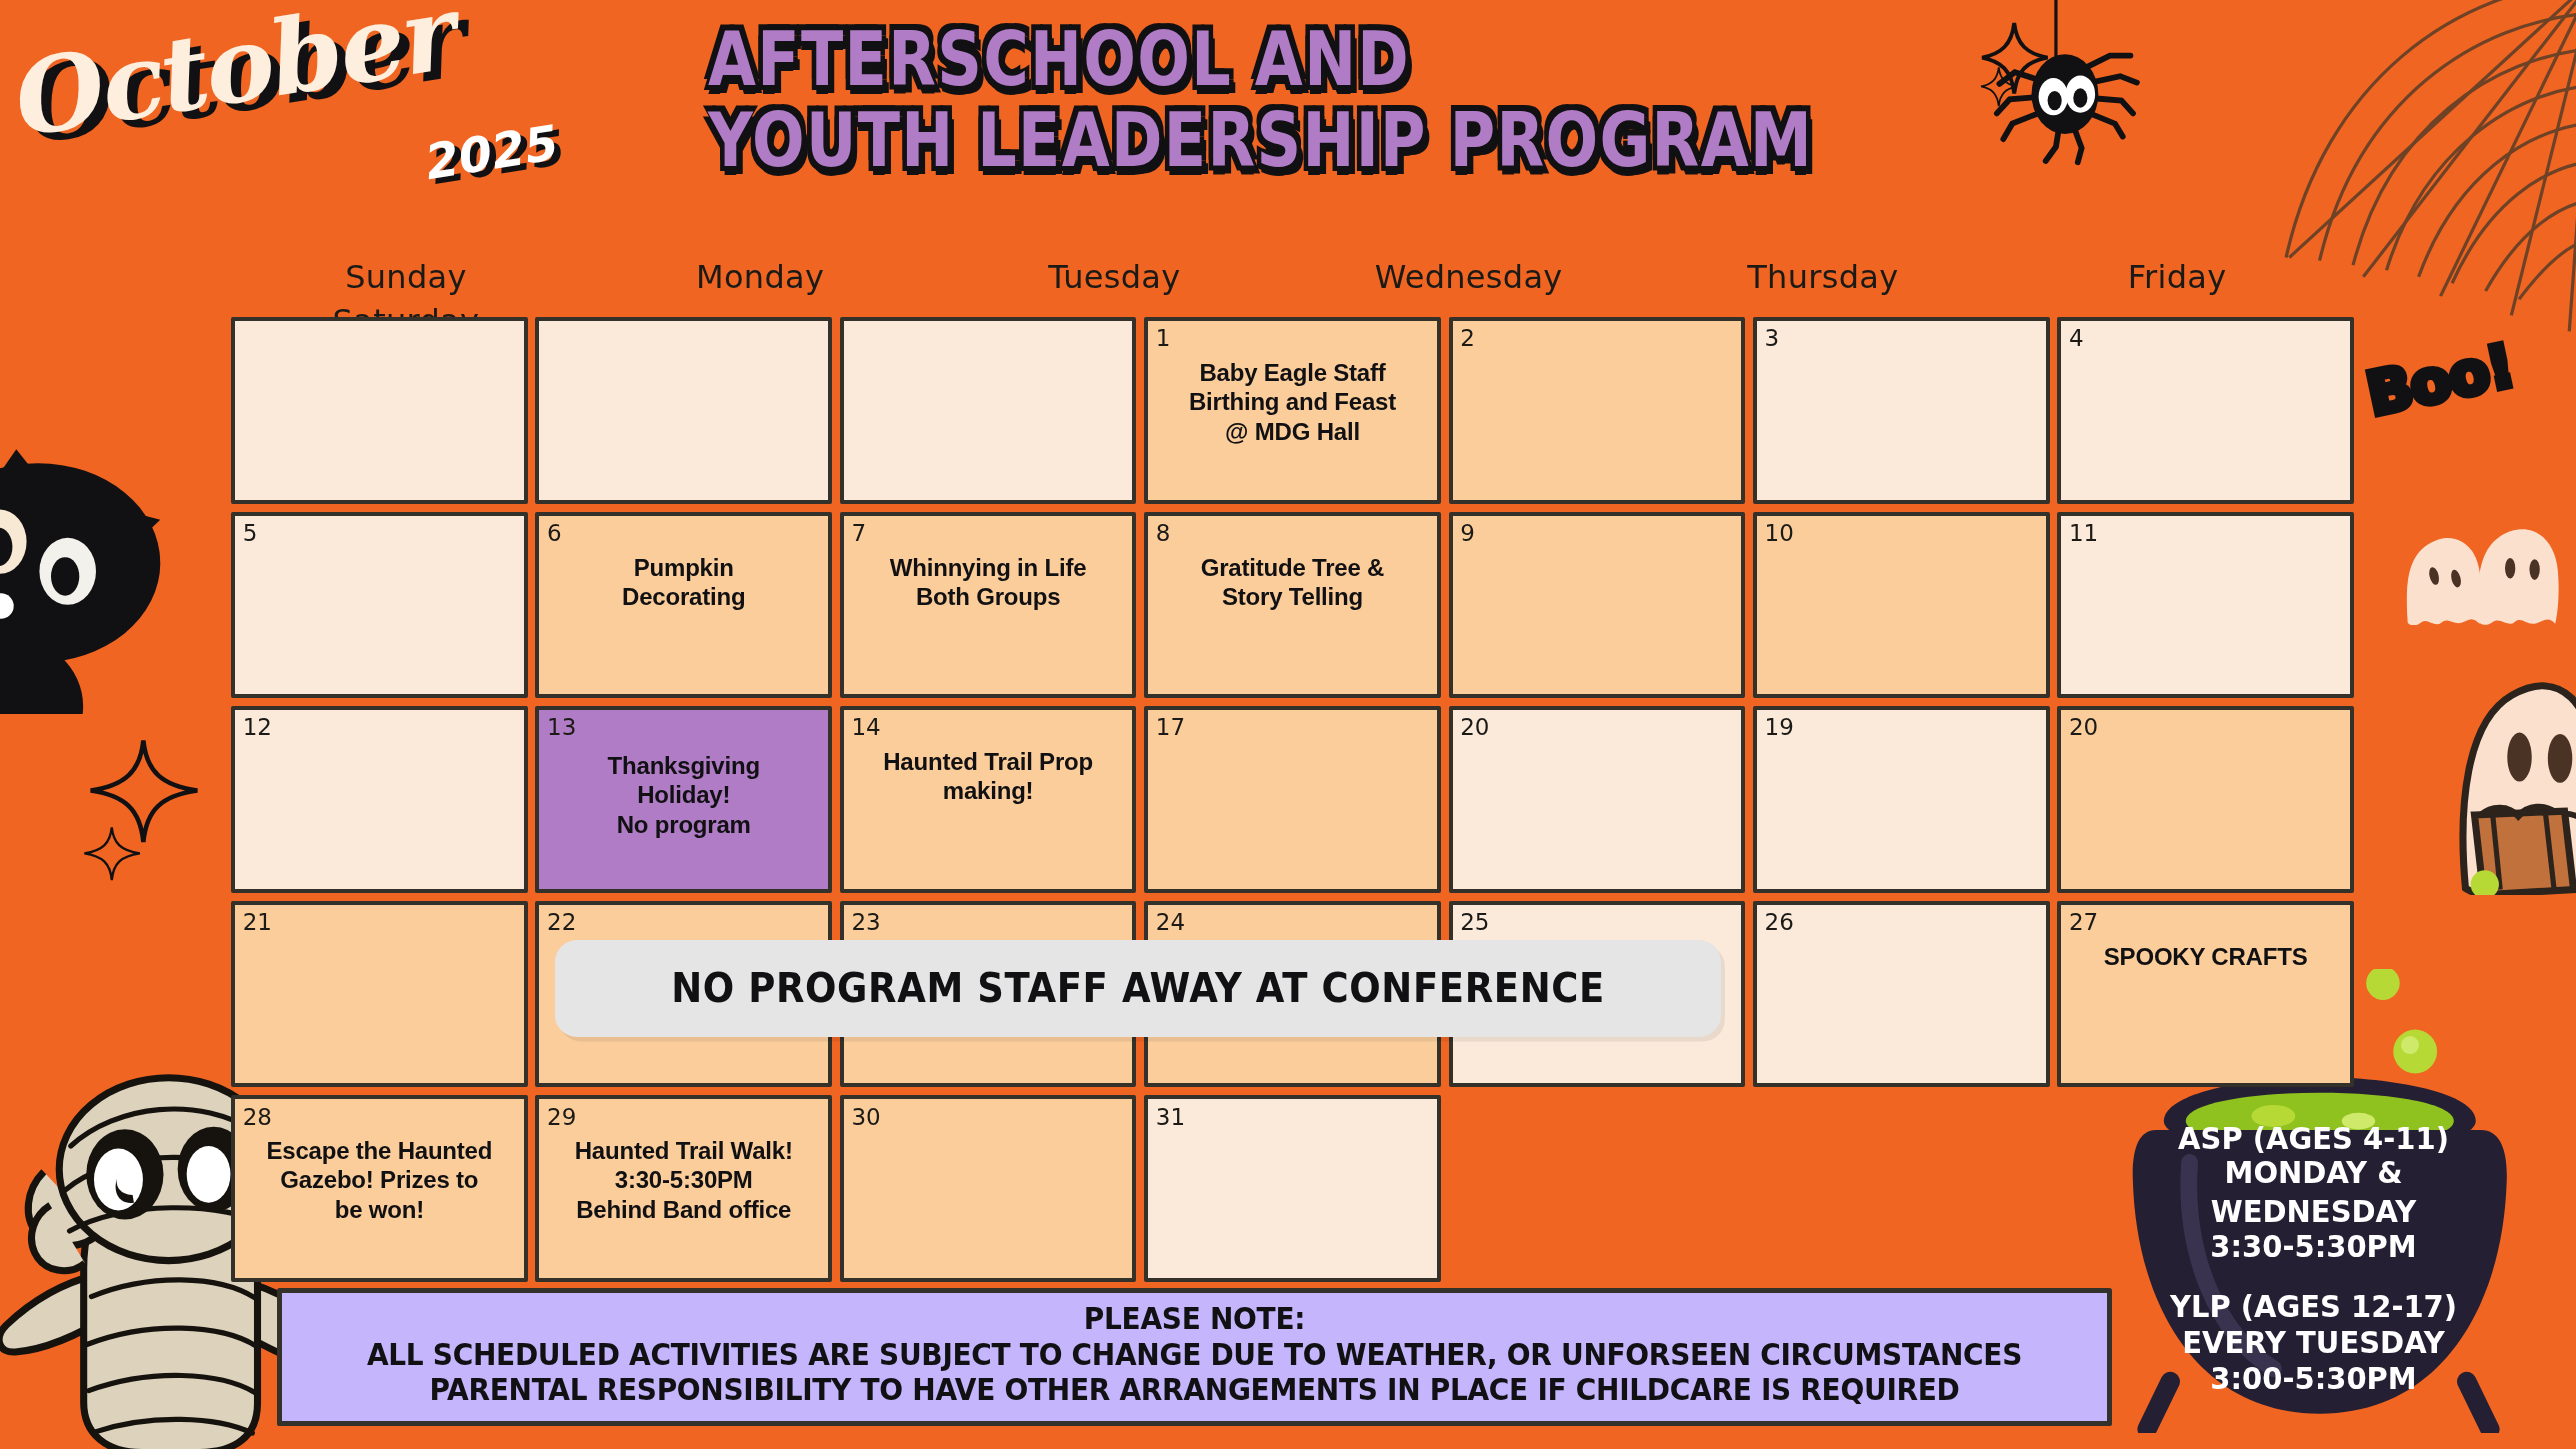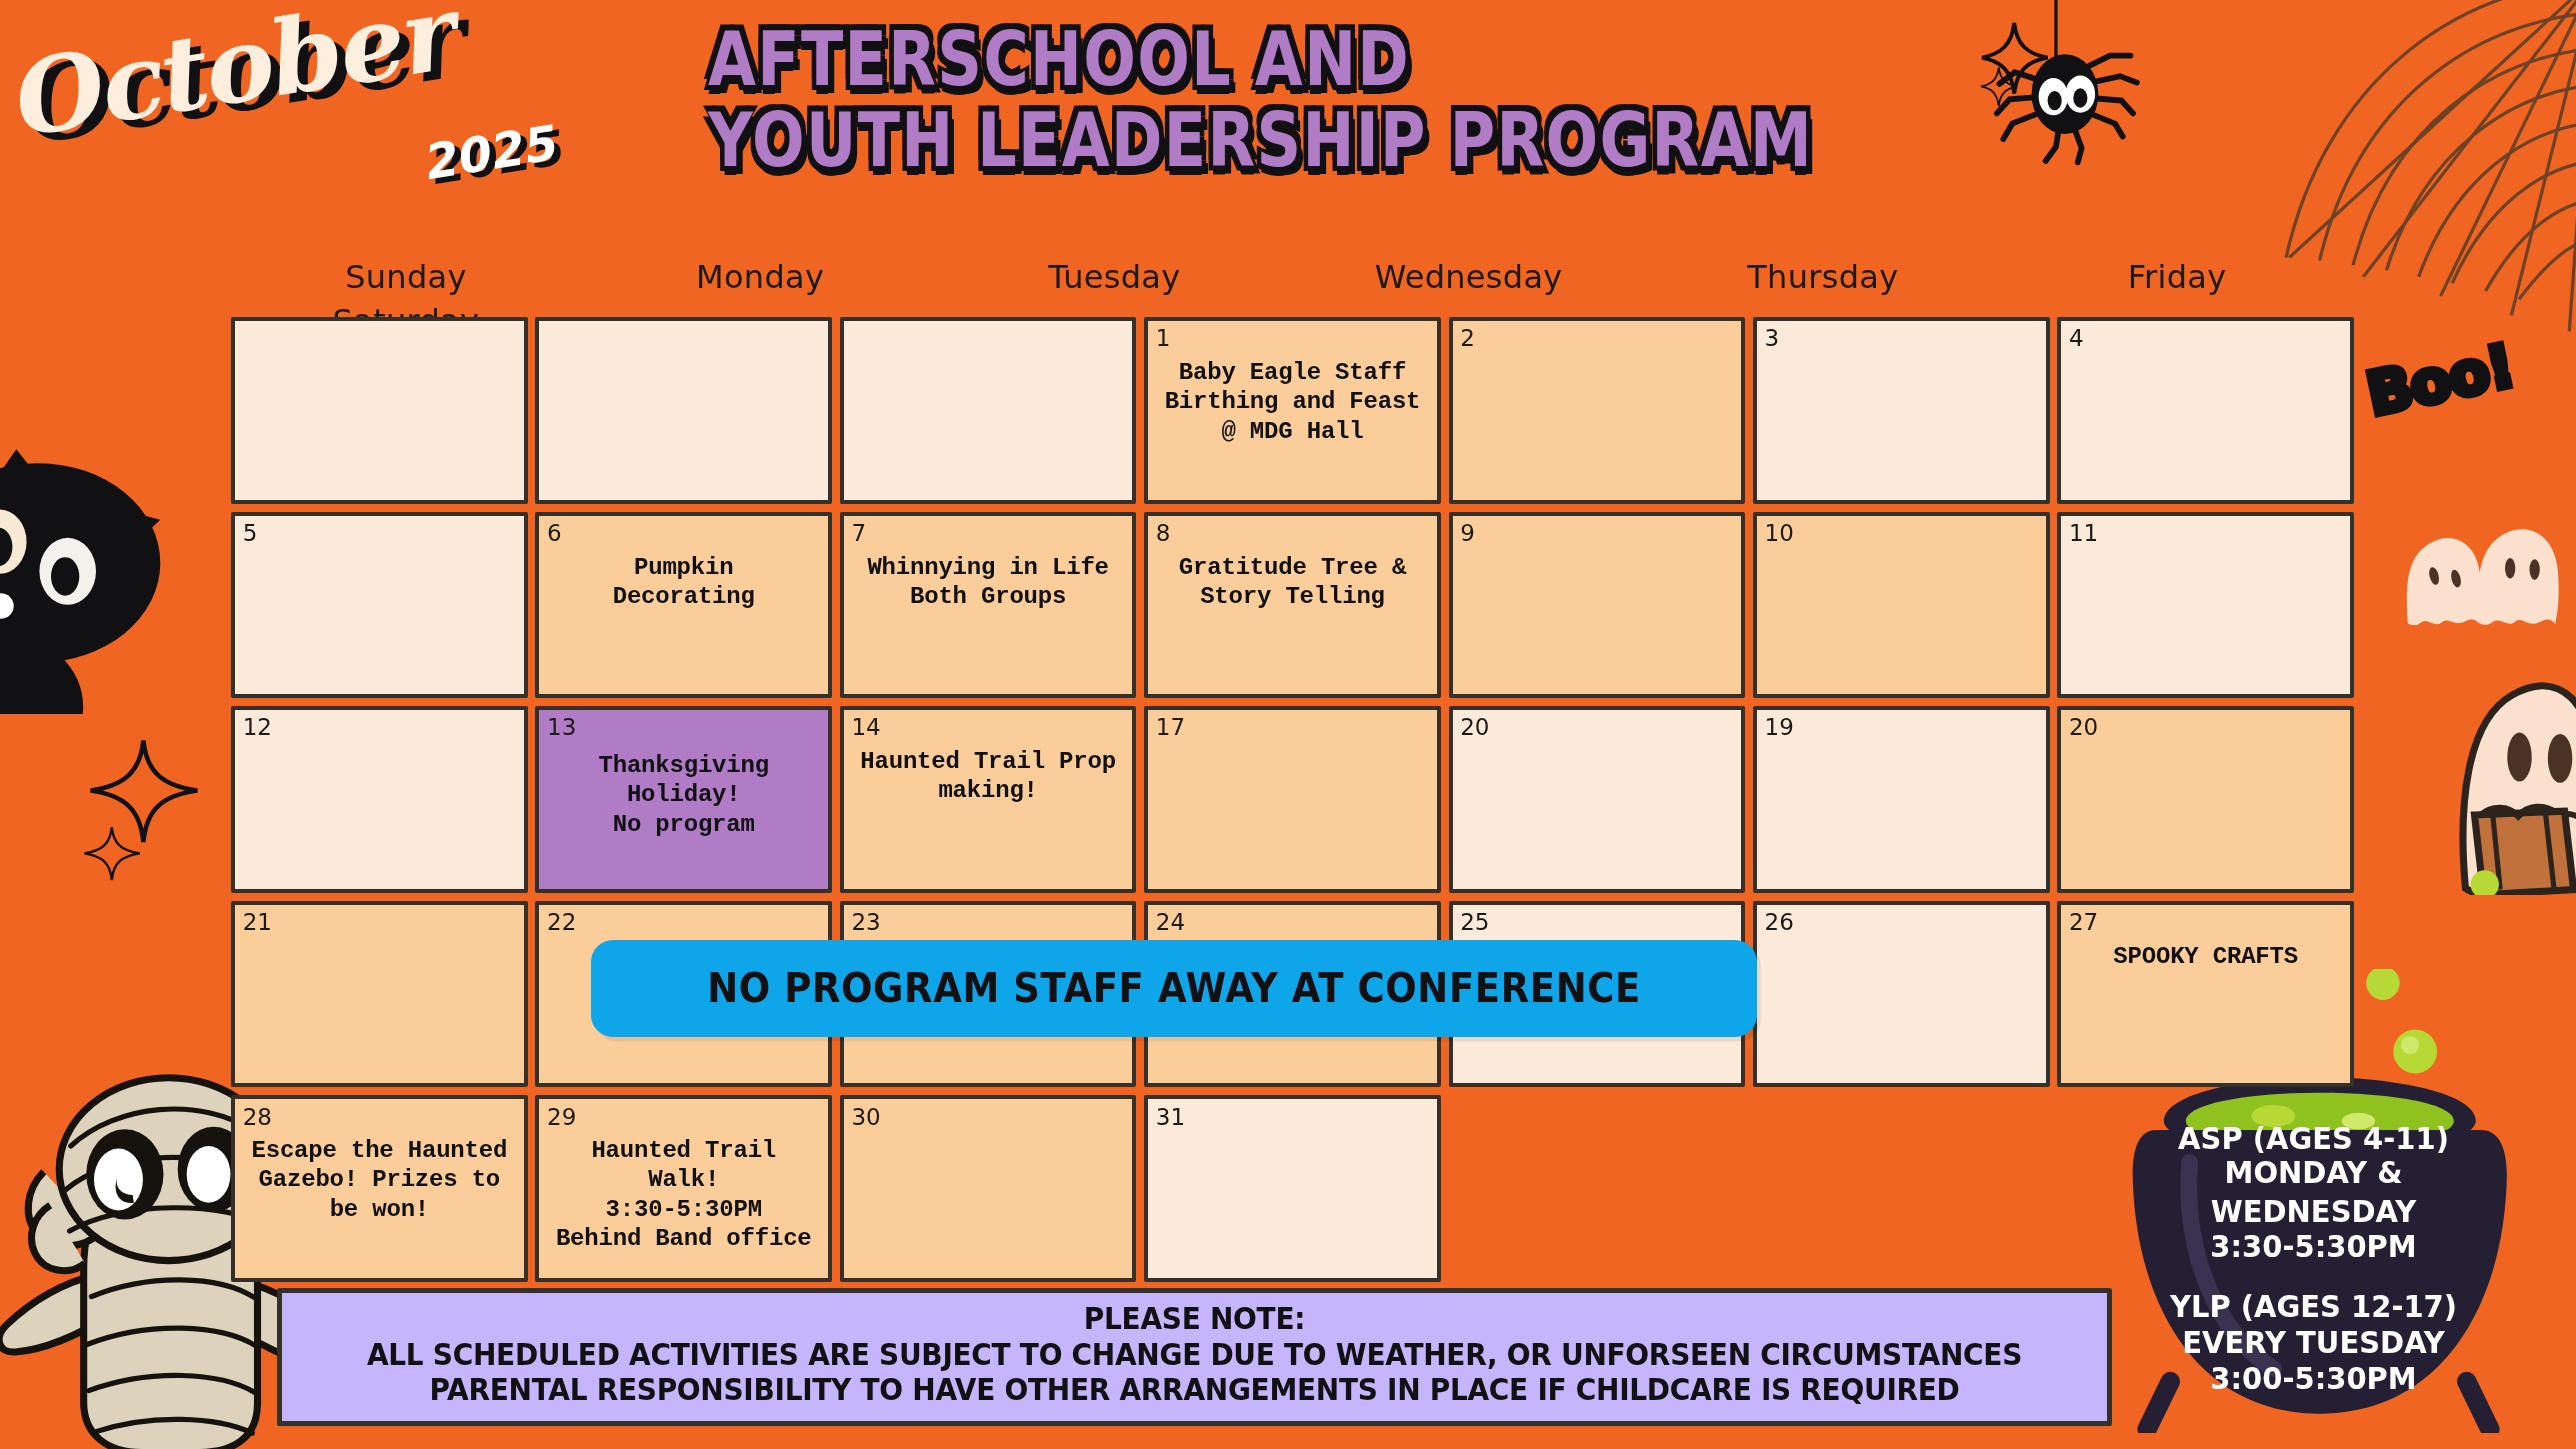--- a/index.html
+++ b/index.html
@@ -129,46 +129,45 @@
   .cell.blank { background: transparent; border-color: transparent; }
 
   .daynum {
     font-family: "DejaVu Sans", sans-serif;
     font-size: 23px;
     color: #1b1a17;
     line-height: 1;
   }
   .evt {
     text-align: center;
-    font-family: Liberation Mono, monospace;
+    font-family: Liberation Sans, sans-serif;
     font-weight: bold;
     font-size: 24px;
     line-height: 1.22;
     color: #111012;
     margin-top: 7.7px;
     padding: 0 3.9px;
     letter-spacing: -0.2px;
   }
   .cell.purple .evt { margin-top: 11.6px; }
 
   
   #banner {
     position: absolute;
     top: 940px;
     left: 555px;
     width: 1166px;
     height: 97px;
-    background: #0ea5e9;
+    background: #e5e5e5;
     border-radius: 22px;
     display: flex;
     align-items: center;
     justify-content: center;
     z-index: 30;
     box-shadow: 3.9px 4.5px 0 rgba(0,0,0,0.07);
-    margin-left: 36px;
   }
   #banner span {
     font-family: "DejaVu Sans", sans-serif;
     font-weight: bold;
     font-size: 37px;
     color: #111012;
     letter-spacing: 0.6px;
     transform: scaleY(1.12);
   }
 

